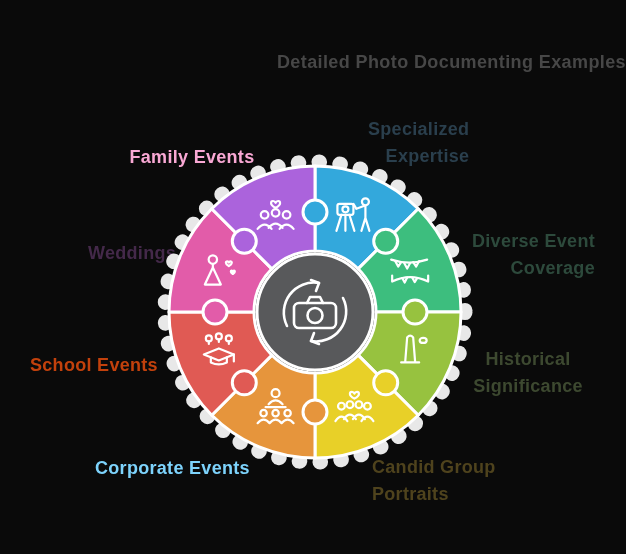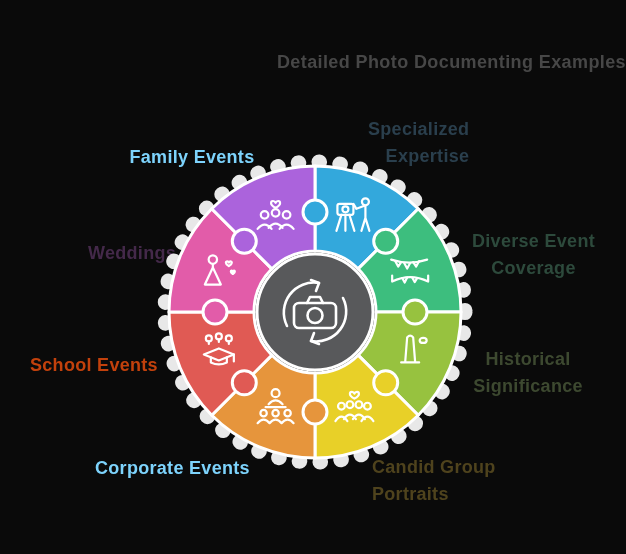--- a/index.html
+++ b/index.html
@@ -12,38 +12,38 @@
   .title{
     position:absolute;left:0;right:0;top:52px;
     text-align:right;font-weight:700;font-size:18px;letter-spacing:.4px;
   }
   .lbl{
     position:absolute;font-weight:700;font-size:18px;line-height:27px;
     letter-spacing:.3px;white-space:nowrap;
   }
   #lbl-family{left:126px;top:144px;width:132px;text-align:center;}
   #lbl-specialized{left:368px;top:116px;text-align:right;}
-  #lbl-diverse{left:472px;top:228px;text-align:center;}
+  #lbl-diverse{left:472px;top:228px;text-align:right;}
   #lbl-historical{left:458px;top:346px;width:140px;text-align:center;}
   #lbl-candid{left:372px;top:454px;text-align:left;}
   #lbl-corporate{left:95px;top:455px;}
   #lbl-school{left:30px;top:352px;}
   #lbl-weddings{left:58px;top:240px;}
   #wheel{
     position:absolute;left:145px;top:142px;width:340px;height:340px;
   }
 </style>
 </head>
 <body>
 
 <div class="stage">
 
   <div class="title" style="color: rgb(71, 71, 71);">Detailed Photo Documenting Examples</div>
 
-  <div class="lbl" id="lbl-family" style="color: #7dd3fc;">Family Events</div>
+  <div class="lbl" id="lbl-family" style="color: #f9a8d4;">Family Events</div>
 
   <div class="lbl" id="lbl-specialized" style="color: rgb(42, 63, 77);">
     <div>Specialized</div>
     <div>Expertise</div>
   </div>
 
   <div class="lbl" id="lbl-diverse" style="color: rgb(45, 74, 60);">
     <div>Diverse Event</div>
     <div>Coverage</div>
   </div>

